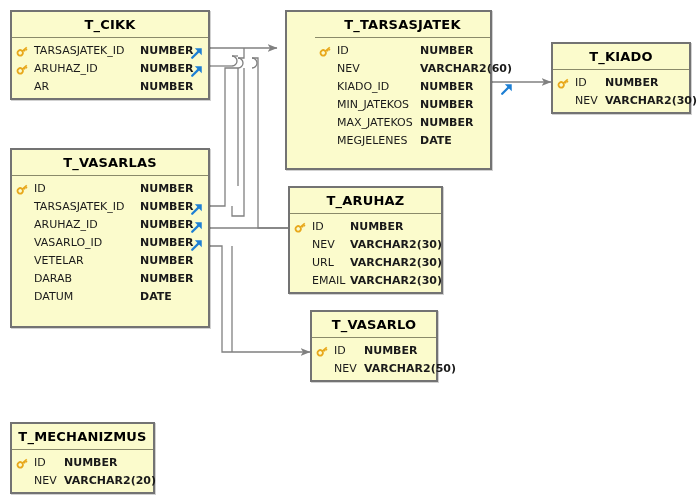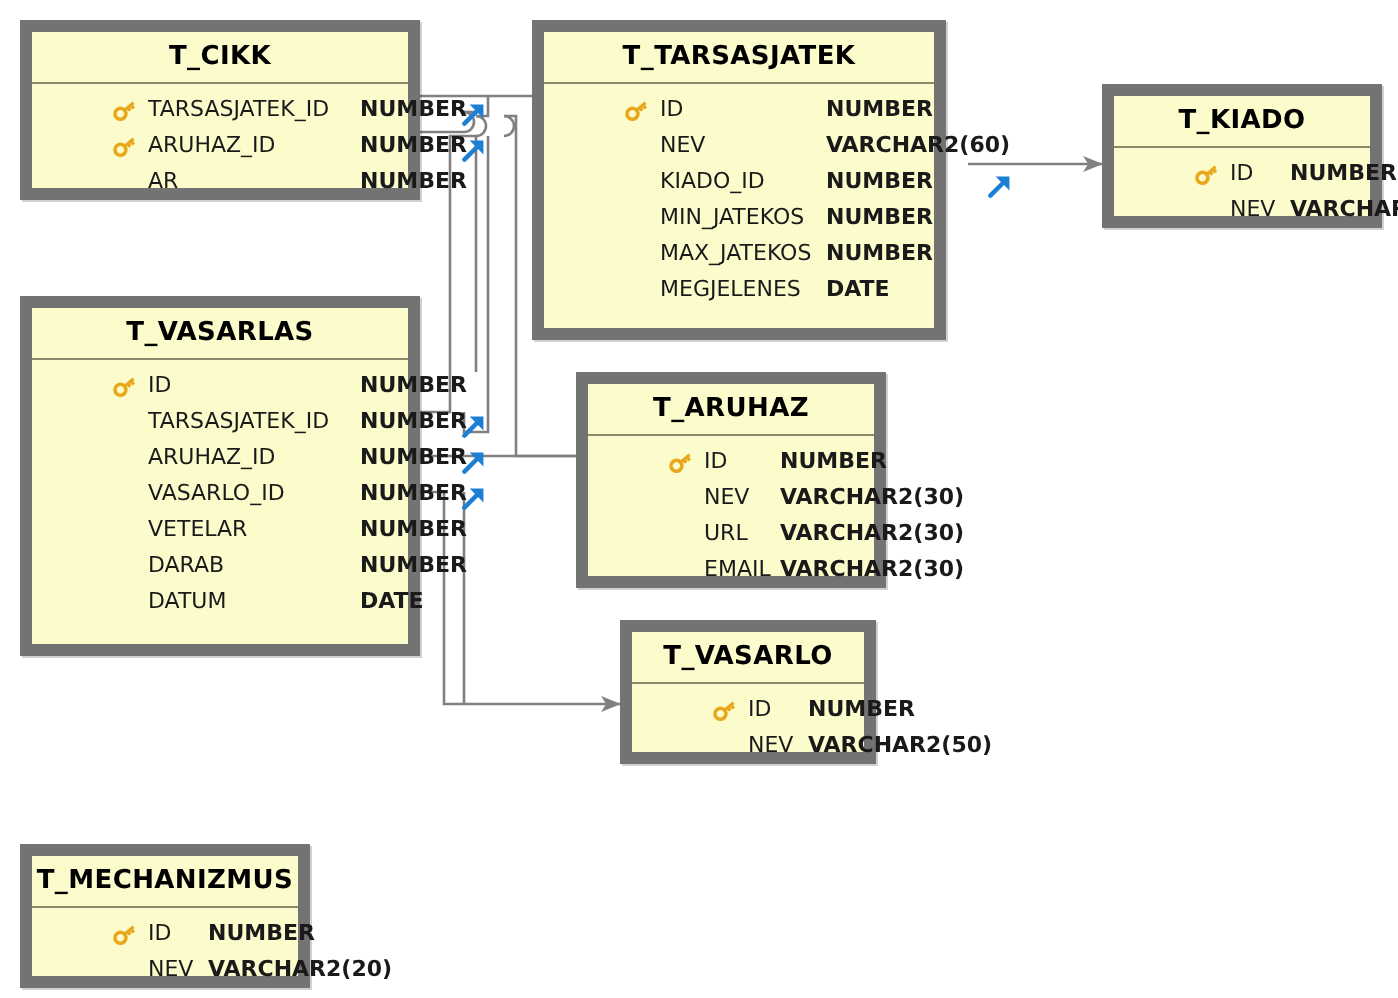--- a/index.html
+++ b/index.html
@@ -1,26 +1,26 @@
 <!DOCTYPE html>
 <html><head>
 <meta charset="utf-8">
 <style>
   html,body{margin:0;padding:0;background:#ffffff;}
   body{width:699px;height:499px;position:relative;overflow:hidden;
        font-family:"DejaVu Sans","Liberation Sans",sans-serif;}
   .canvas{position:absolute;inset:0;width:699px;height:499px;}
   .edges{position:absolute;left:0;top:0;width:699px;height:499px;pointer-events:none;}
 
-  .table{position:absolute;box-sizing:border-box;border:6px solid #737373;
+  .table{position:absolute;box-sizing:border-box;border:2px solid #737373;
          background:#fbfbcc;box-shadow:1px 1px 0 rgba(0,0,0,.18);}
   .t-title{box-sizing:border-box;height:26px;line-height:25px;text-align:center;
            font-weight:bold;font-size:13px;color:#000;border-bottom:1px solid #8a8a6a;
            background:#fbfbcc;letter-spacing:.2px;}
-  .t-body{padding:4px 0 5px 0;margin-left:36px;}
+  .t-body{padding:4px 0 5px 0;}
   .row{position:relative;height:18px;line-height:18px;display:flex;align-items:center;
        font-size:11px;color:#1a1a1a;white-space:nowrap;}
   .ic{width:20px;min-width:20px;height:18px;position:relative;}
   .cname{padding-left:2px;}
   .ctype{position:absolute;font-weight:bold;}
   .fk{position:absolute;width:14px;height:14px;}
 
   
   .key{position:absolute;left:3px;top:2px;width:15px;height:14px;}
   
@@ -118,21 +118,21 @@
               </svg>
             </span>
           </div>
           <div class="row">
             <span class="ic"></span>
             <span class="cname">AR</span>
             <span class="ctype" style="left: 128px;">NUMBER</span>
           </div>
         </div>
       </div>
-      <div class="table" style="left: 266px; top: 10px; width: 207px; height: 160px;">
+      <div class="table" style="left: 285px; top: 10px; width: 207px; height: 160px; padding-left: 28px;">
         <div class="t-title">T_TARSASJATEK</div>
         <div class="t-body">
           <div class="row">
             <span class="ic">
               <svg viewBox="0 0 16 16" class="key" width="15" height="14">
                 <g transform="rotate(-40 8 8)">
                   <circle cx="4.6" cy="8" r="3.1" fill="none" stroke="#e8a81c" stroke-width="2.1"></circle>
                   <path d="M7.4,8 L14.4,8 M12.4,8 L12.4,10.6 M10.1,8 L10.1,10.2" stroke="#e8a81c" stroke-width="1.9" fill="none"></path>
                 </g>
               </svg>

